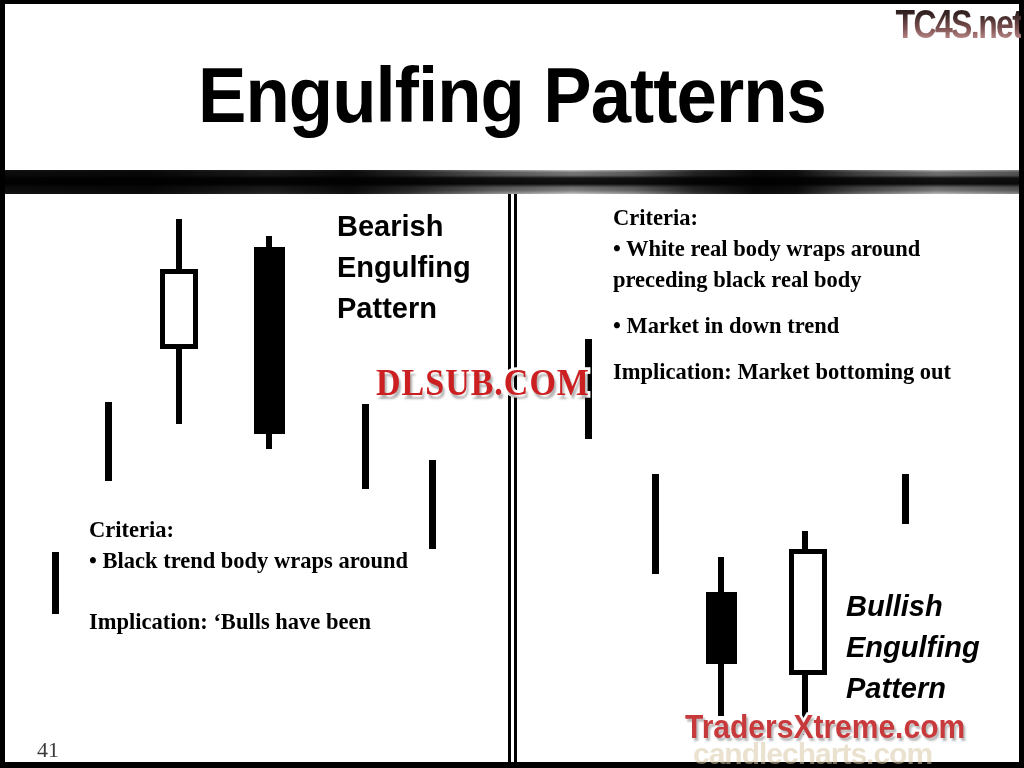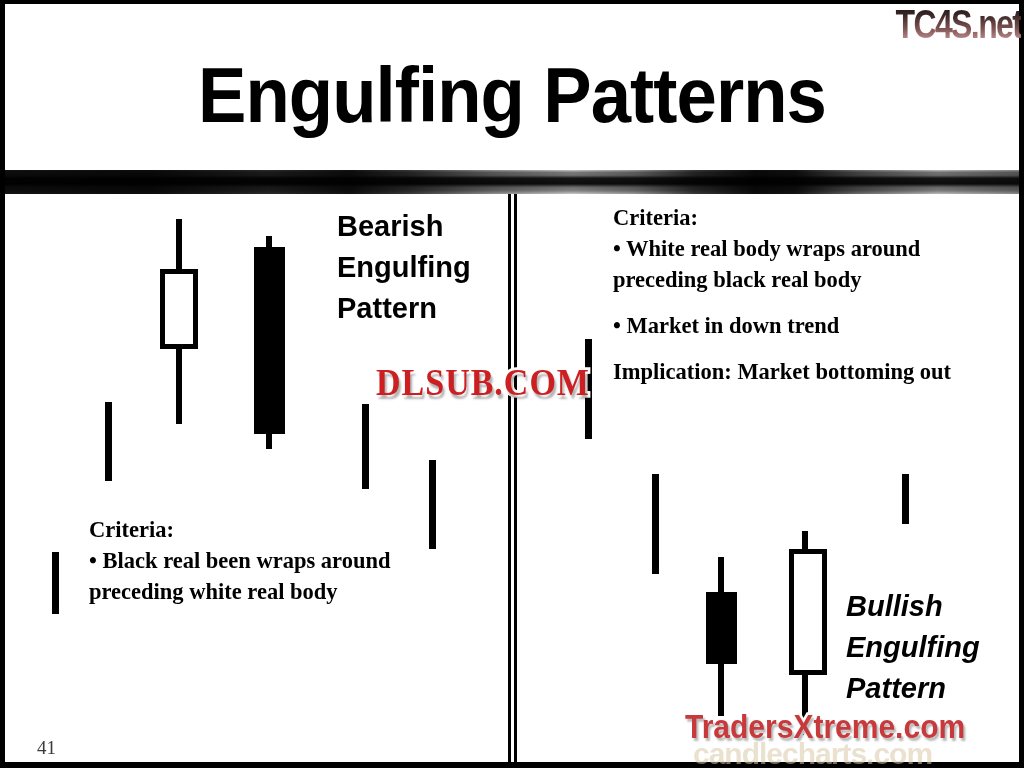--- a/index.html
+++ b/index.html
@@ -56,21 +56,21 @@
   
   .patlabel{position:absolute;font-family:"Liberation Sans",sans-serif;font-weight:bold;
             font-size:29px;line-height:41px;color:#000;white-space:pre-line;}
   .critblock{position:absolute;font-family:"Liberation Serif",serif;font-weight:bold;
              font-size:22.5px;line-height:31px;color:#000;}
   .critblock .ln{display:block;}
   .critblock .gap{display:block;height:15px;}
 
   
   #pagenum{position:absolute;left:32px;top:733px;font-family:"Liberation Serif",serif;
-           font-size:19px;color:#3a3a3a;}
+           font-size:22px;color:#3a3a3a;}
 
   
   .wm{position:absolute;font-family:"Liberation Serif",serif;font-weight:bold;color:#cc1f22;
       white-space:nowrap;}
   #dlsub{left:371px;top:360px;font-size:34px;letter-spacing:1px;
       transform:scaleY(1.12);transform-origin:0 50%;
       -webkit-text-stroke:5px #ffffff;paint-order:stroke fill;
       text-shadow:2px 3px 2px rgba(0,0,0,0.30);}
   #txtreme{left:680px;top:723px;font-size:30px;letter-spacing:0px;
       font-family:"Liberation Sans",sans-serif;
@@ -112,24 +112,24 @@
         <div class="tbar" style="left:424px;top:266px;height:89px;"></div>
         <div class="tbar" style="left:47px;top:358px;height:62px;"></div>
       </div>
 
       <div class="patlabel" style="left:332px;top:12px;">Bearish
 Engulfing
 Pattern</div>
 
       <div class="critblock" style="left:84px;top:320px;width:400px;">
         <span class="ln">Criteria:</span>
-        <span class="ln">• Black real been wraps around</span>
-        <span class="ln">preceding white real body</span>
+        <span class="ln">• Black trend body wraps around</span>
         <span class="gap"></span>
         <span class="gap"></span>
+        <span class="ln">Implication: ‘Bulls have been</span>
       </div>
     </div>
 
     <div class="panel" id="rightpanel">
 
       <div class="critblock" style="left:96px;top:8px;width:420px;">
         <span class="ln">Criteria:</span>
         <span class="ln">• White real body wraps around</span>
         <span class="ln">preceding black real body</span>
         <span class="gap"></span>

